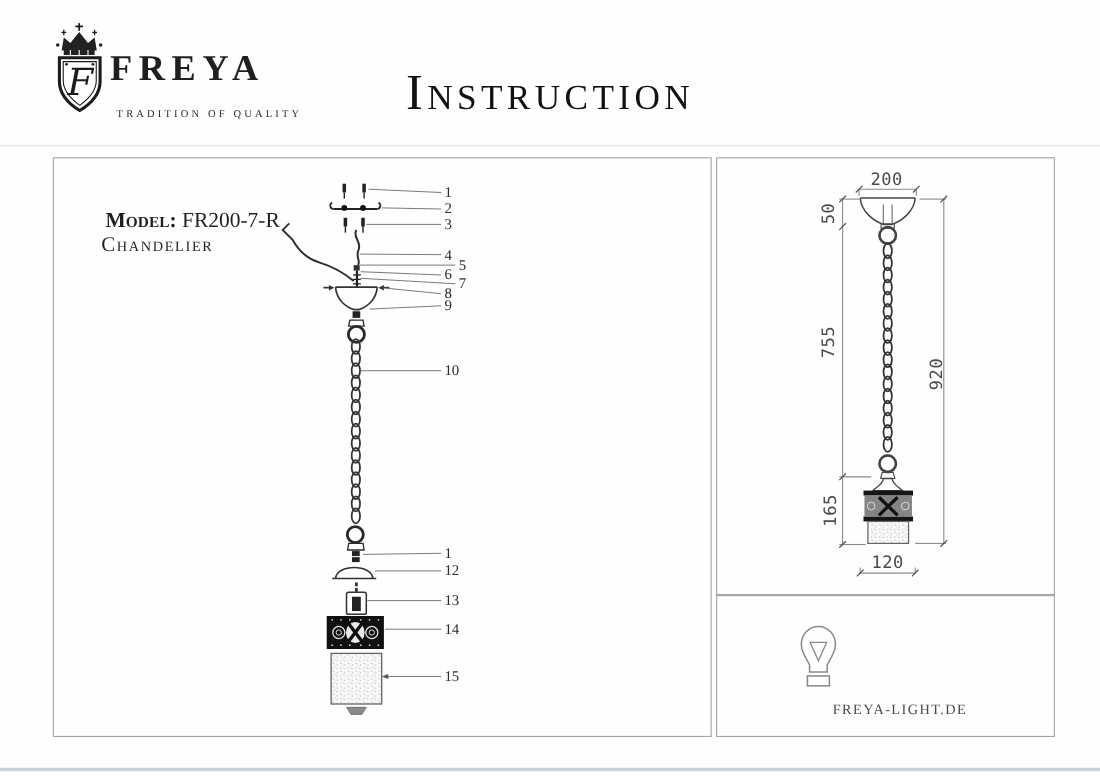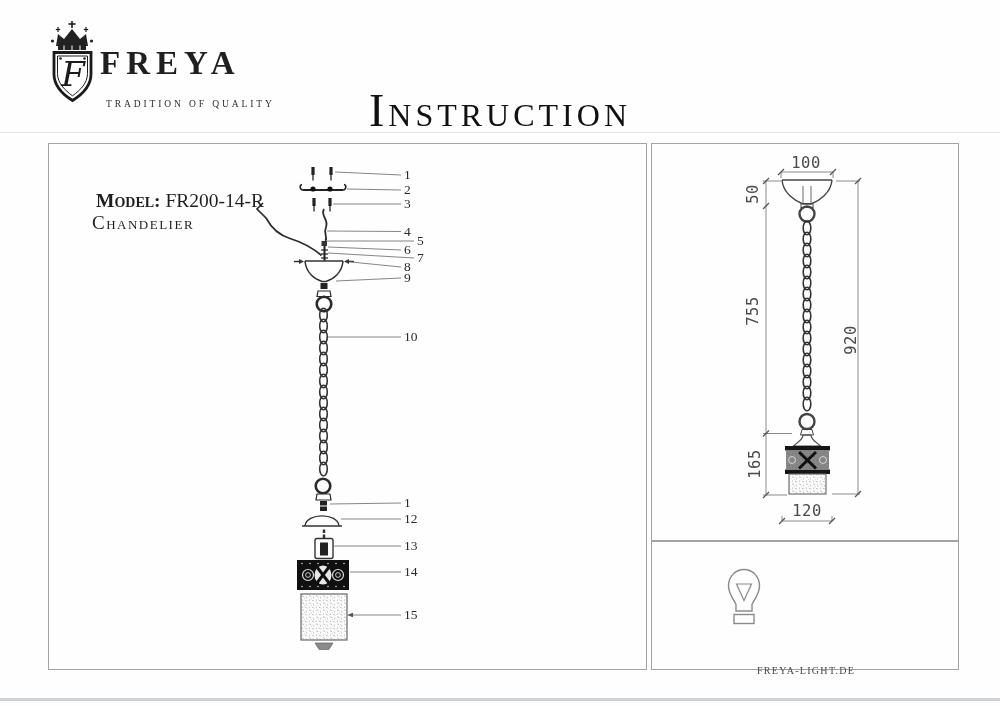--- a/index.html
+++ b/index.html
@@ -6,29 +6,29 @@
   #page{position:relative;width:1000px;height:706px;background:#fefefe;overflow:hidden;
         font-family:"Liberation Serif",serif;color:#1f1f1f;}
   #art{position:absolute;left:0;top:0;z-index:2;}
   .panel{position:absolute;border:1px solid #a3a3a3;z-index:1;background:transparent;}
   .txt{position:absolute;z-index:3;white-space:nowrap;}
   .sc{font-variant:small-caps;text-align:right;}
   .b{font-weight:bold;}
   #brand{left:100px;top:45px;font-size:33px;font-weight:bold;letter-spacing:6px;line-height:36px;}
   #tagline{left:106px;top:99px;font-size:9.5px;letter-spacing:2.9px;color:#2e2e2e;}
   #title{left:500px;top:84px;transform:translate(-50%,-50%);font-size:46px;letter-spacing:4px;
-         font-variant:small-caps;color:#111;margin-top:26px;}
+         font-variant:small-caps;color:#111;}
   #model-line1{left:96px;top:190px;font-size:19.5px;}
   #model-line2{left:92px;top:212px;font-size:19px;letter-spacing:1.5px;}
   .callout{font-size:13.5px;color:#2a2a2a;width:26px;line-height:17px;}
   .dim{font-family:"DejaVu Sans Mono",monospace;font-size:15.5px;letter-spacing:0.5px;color:#4a4a4a;
        transform:translate(-50%,-50%);}
   .dim.rot{transform:translate(-50%,-50%) rotate(-90deg);}
   #lamp-spec{left:777px;top:583px;font-size:21px;letter-spacing:0.5px;color:#2b2b2b;}
-  #website{left:757px;top:665px;font-size:10px;letter-spacing:1.3px;color:#4a4a4a;}
+  #website{left:757px;top:637px;font-size:13px;letter-spacing:1.3px;color:#4a4a4a;}
   .artifact{position:absolute;left:0;width:100%;z-index:0;}
   #artifact-top{top:132px;height:1px;background:#e3e3e3;}
   #artifact-bottom{top:698px;height:3px;background:#ccd1d5;}
 </style>
 </head>
 <body>
 
 <div id="page">
 
   <div class="artifact" id="artifact-top"></div>
@@ -284,41 +284,41 @@
       <rect x="734" y="614.5" width="20" height="9"></rect>
     </g>
   </svg>
 
   <div class="txt" id="brand">FREYA</div>
   <div class="txt" id="tagline">TRADITION OF QUALITY</div>
   <div class="txt" id="title">Instruction</div>
 
   <div class="txt" id="model-line1">
     <span class="sc b">Model:</span>
-    <span>FR200-14-R</span>
+    <span>FR200-7-R</span>
   </div>
   <div class="txt sc" id="model-line2">Chandelier</div>
 
   <span class="txt callout" style="left:404px;top:166px">1</span>
   <span class="txt callout" style="left:404px;top:181px">2</span>
   <span class="txt callout" style="left:404px;top:195px">3</span>
   <span class="txt callout" style="left:404px;top:223px">4</span>
   <span class="txt callout" style="left:417px;top:232px">5</span>
   <span class="txt callout" style="left:404px;top:241px">6</span>
   <span class="txt callout" style="left:417px;top:249px">7</span>
   <span class="txt callout" style="left:404px;top:258px">8</span>
   <span class="txt callout" style="left:404px;top:269px">9</span>
   <span class="txt callout" style="left:404px;top:328px">10</span>
   <span class="txt callout" style="left:404px;top:494px">1</span>
   <span class="txt callout" style="left:404px;top:510px">12</span>
   <span class="txt callout" style="left:404px;top:537px">13</span>
   <span class="txt callout" style="left:404px;top:563px">14</span>
   <span class="txt callout" style="left:404px;top:606px">15</span>
 
-  <span class="txt dim" style="left:806px;top:163px">100</span>
+  <span class="txt dim" style="left:806px;top:163px">200</span>
   <span class="txt dim rot" style="left:753px;top:194px">50</span>
   <span class="txt dim rot" style="left:753px;top:311px">755</span>
   <span class="txt dim rot" style="left:851px;top:340px">920</span>
   <span class="txt dim rot" style="left:755px;top:464px">165</span>
   <span class="txt dim" style="left:807px;top:511px">120</span>
 
   <span class="txt" id="website">FREYA-LIGHT.DE</span>
 
 </div>
 

